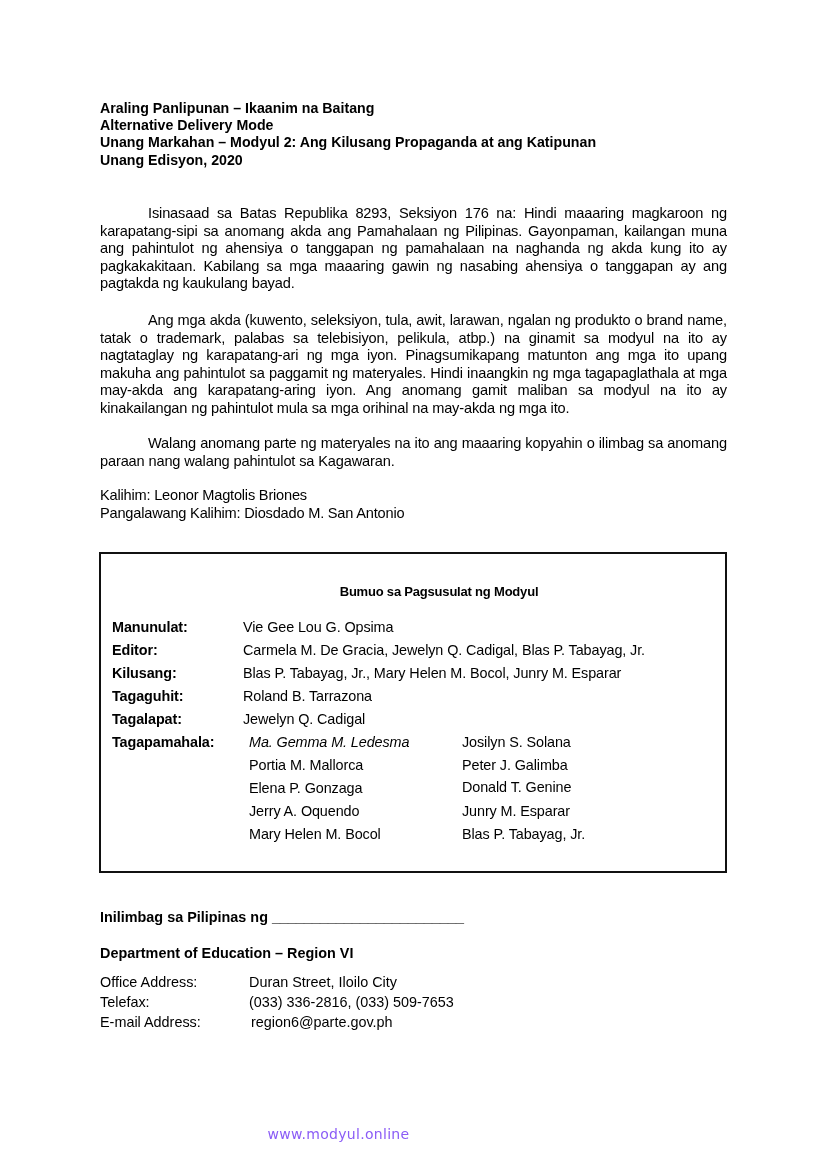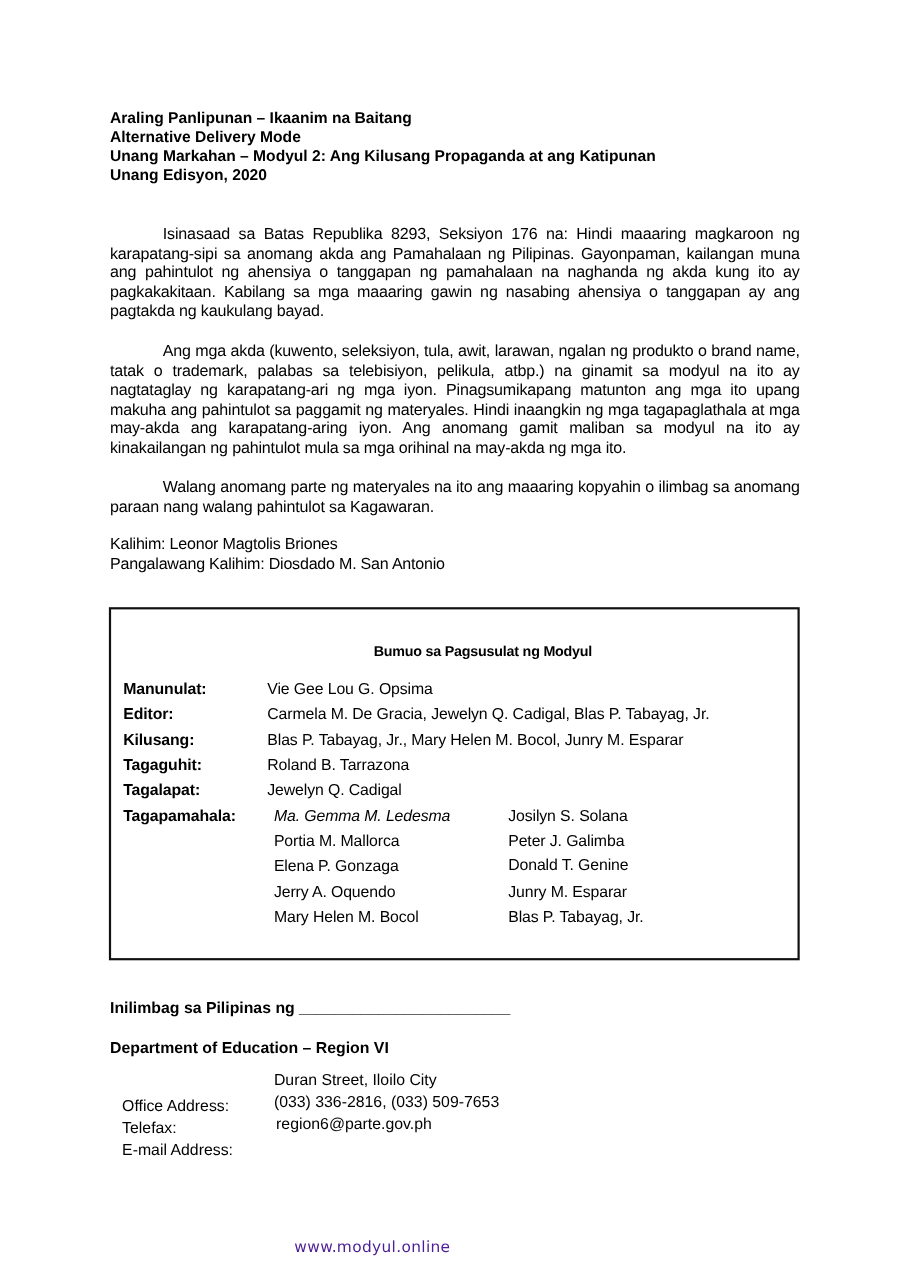--- a/index.html
+++ b/index.html
@@ -27,23 +27,23 @@
     .row { position: absolute; left: 11px; font-size: 14.4px; white-space: nowrap; letter-spacing: -0.1px; }
     .row .lbl { position: absolute; left: 0; font-weight: bold; }
     .row .val { position: absolute; left: 100px; margin-left: 31px; }
     .mgr { position: absolute; font-size: 14.4px; white-space: nowrap; letter-spacing: -0.1px; }
     .mgr-lbl { left: 11px; font-weight: bold; }
     .mgr-c1 { left: 148px; }
     .mgr-c2 { left: 361px; }
     .printed { position: absolute; left: 100px; top: 909px; font-weight: bold; font-size: 14.4px; white-space: nowrap; }
     .deped { position: absolute; left: 100px; top: 945px; font-weight: bold; font-size: 14.4px; white-space: nowrap; }
     .contact { position: absolute; left: 100px; font-size: 14.4px; white-space: nowrap; }
-    .contact .lbl { position: absolute; left: 11px; margin-top: 24px; }
+    .contact .lbl { position: absolute; left: 0; }
     .contact .val { position: absolute; left: 149px; }
-    .watermark { position: absolute; left: 0; width: 677px; top: 1126px; text-align: center; font-family: "DejaVu Sans", sans-serif; font-size: 14px; color: #4c1d95; letter-spacing: 0.3px; }
+    .watermark { position: absolute; left: 0; width: 677px; top: 1126px; text-align: center; font-family: "DejaVu Sans", sans-serif; font-size: 14px; color: #8b5cf6; letter-spacing: 0.3px; }
   </style>
 </head>
 <body>
 
 <div class="header">
   <div>Araling Panlipunan – Ikaanim na Baitang</div>
   <div>Alternative Delivery Mode</div>
   <div>Unang Markahan – Modyul 2: Ang Kilusang Propaganda at ang Katipunan</div>
   <div>Unang Edisyon, 2020</div>
 </div>

